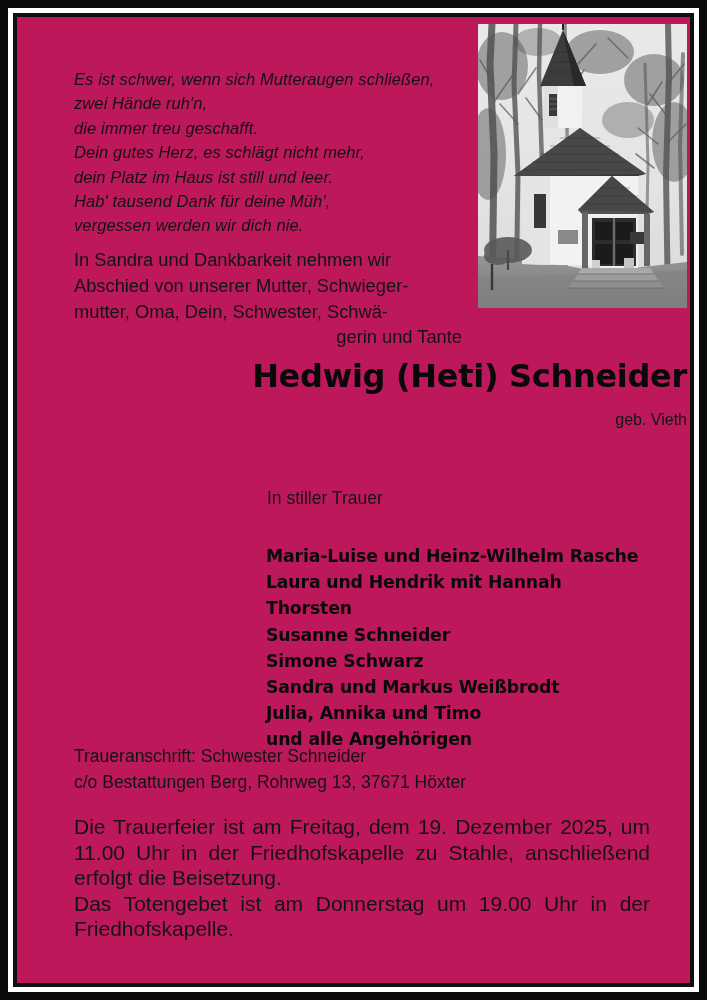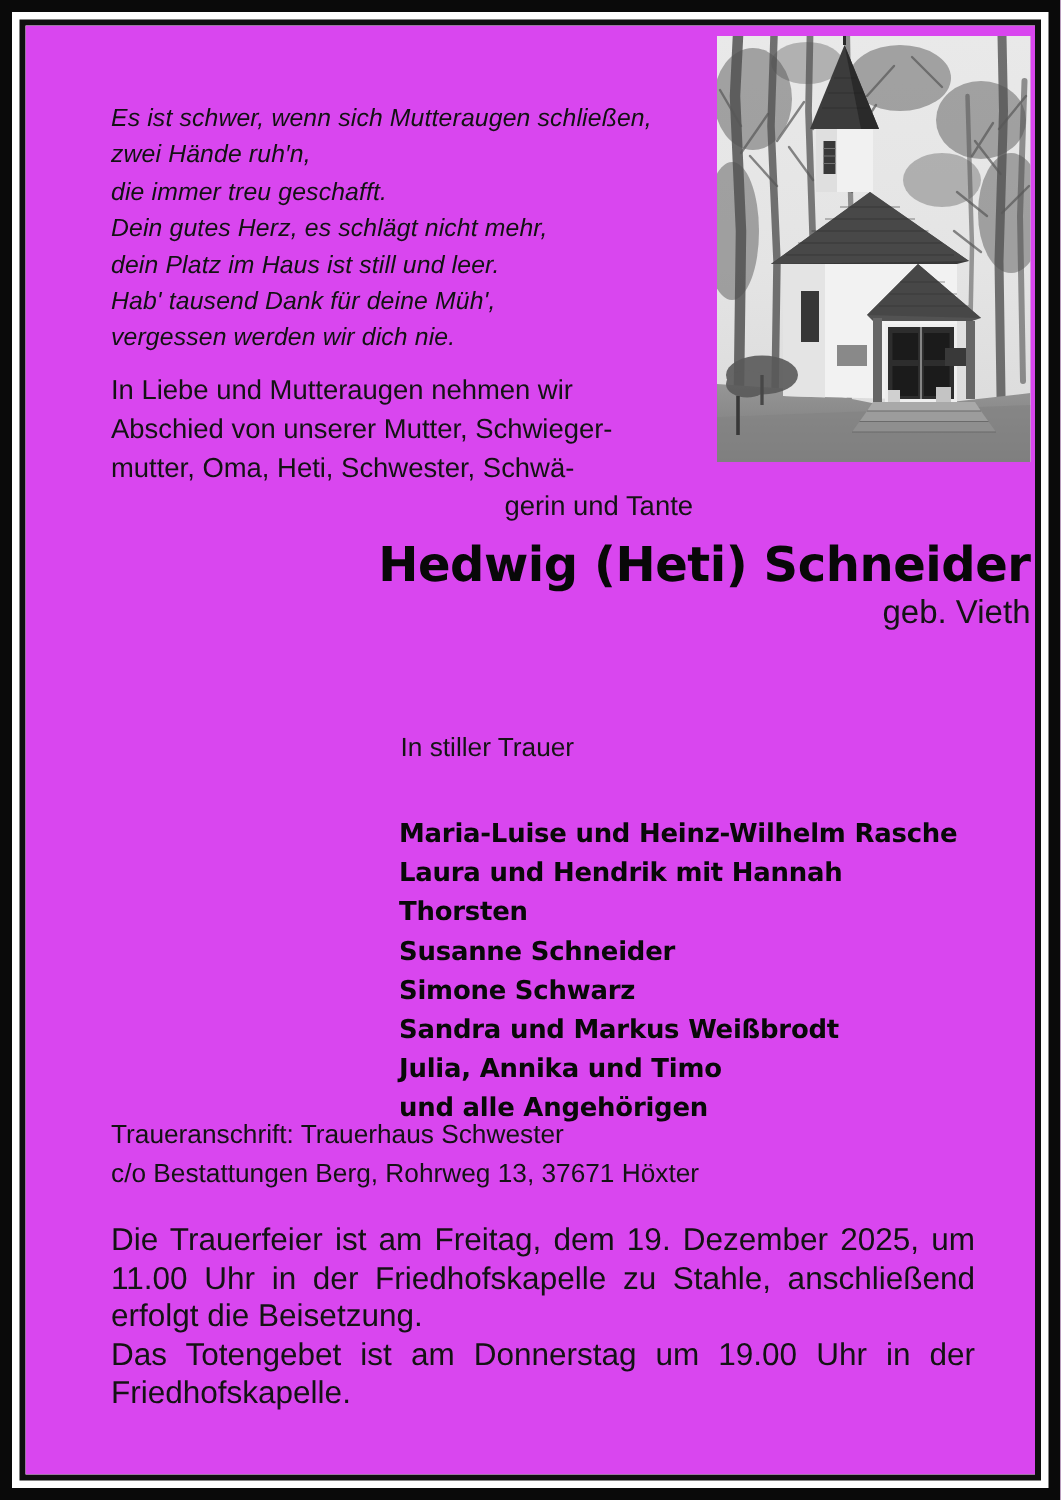--- a/index.html
+++ b/index.html
@@ -37,21 +37,21 @@
     height: 100%;
     background: #ffffff;
     border: 4px solid #0f0f0f;     
     box-sizing: border-box;
     overflow: hidden;
   }
   .content {
     position: relative;
     width: 100%;
     height: 100%;
-    background: #d946ef;
+    background: #be185d;
     box-sizing: border-box;
     padding-left: 48px;
   }
 
   
   .photo-wrap {
     position: absolute;
     left: 461px;
     top: 7px;
     width: 209px;
@@ -98,23 +98,23 @@
   }
   .deceased-name {
     font-family: "DejaVu Sans", sans-serif;
     font-weight: bold;
     font-size: 32px;
     letter-spacing: -0.3px;
     color: #080808;
     line-height: 38px;
   }
   .maiden-name {
-    font-size: 22px;
+    font-size: 16px;
     color: #141414;
-    margin-top: 2px;
+    margin-top: 14px;
     line-height: 22px;
   }
   .life-dates {
     font-size: 18.5px;
     color: #141414;
     margin-top: 5px;
     line-height: 24px;
   }
   .date-gap { display: inline-block; width: 30px; }
 
@@ -324,23 +324,23 @@
           <div class="poem-line">Es ist schwer, wenn sich Mutteraugen schließen,</div>
           <div class="poem-line">zwei Hände ruh′n,</div>
           <div class="poem-line">die immer treu geschafft.</div>
           <div class="poem-line">Dein gutes Herz, es schlägt nicht mehr,</div>
           <div class="poem-line">dein Platz im Haus ist still und leer.</div>
           <div class="poem-line">Hab' tausend Dank für deine Müh',</div>
           <div class="poem-line">vergessen werden wir dich nie.</div>
         </div>
 
         <div class="intro">
-          <div>In Liebe und Mutteraugen nehmen wir</div>
+          <div>In Sandra und Dankbarkeit nehmen wir</div>
           <div>Abschied von unserer Mutter, Schwieger-</div>
-          <div>mutter, Oma, Heti, Schwester, Schwä-</div>
+          <div>mutter, Oma, Dein, Schwester, Schwä-</div>
           <div class="last">gerin und Tante</div>
         </div>
 
         <div class="name-block">
           <div class="deceased-name">Hedwig (Heti) Schneider</div>
           <div class="maiden-name">geb. Vieth</div>
         </div>
 
         <div class="mourning-label">In stiller Trauer</div>
 
@@ -349,21 +349,21 @@
           <div class="mourner-line">Laura und Hendrik mit Hannah</div>
           <div class="mourner-line">Thorsten</div>
           <div class="mourner-line">Susanne Schneider</div>
           <div class="mourner-line">Simone Schwarz</div>
           <div class="mourner-line">Sandra und Markus Weißbrodt</div>
           <div class="mourner-line">Julia, Annika und Timo</div>
           <div class="mourner-line">und alle Angehörigen</div>
         </div>
 
         <div class="address">
-          <div>Traueranschrift: Trauerhaus Schwester</div>
+          <div>Traueranschrift: Schwester Schneider</div>
           <div>c/o Bestattungen Berg, Rohrweg 13, 37671 Höxter</div>
         </div>
 
         <div class="service">
           <p>Die Trauerfeier ist am Freitag, dem 19. Dezember 2025, um 11.00 Uhr in der Friedhofskapelle zu Stahle, anschließend erfolgt die Beisetzung.</p>
           <p>Das Totengebet ist am Donnerstag um 19.00 Uhr in der Friedhofskapelle.</p>
         </div>
 
       </div>
     </div>

